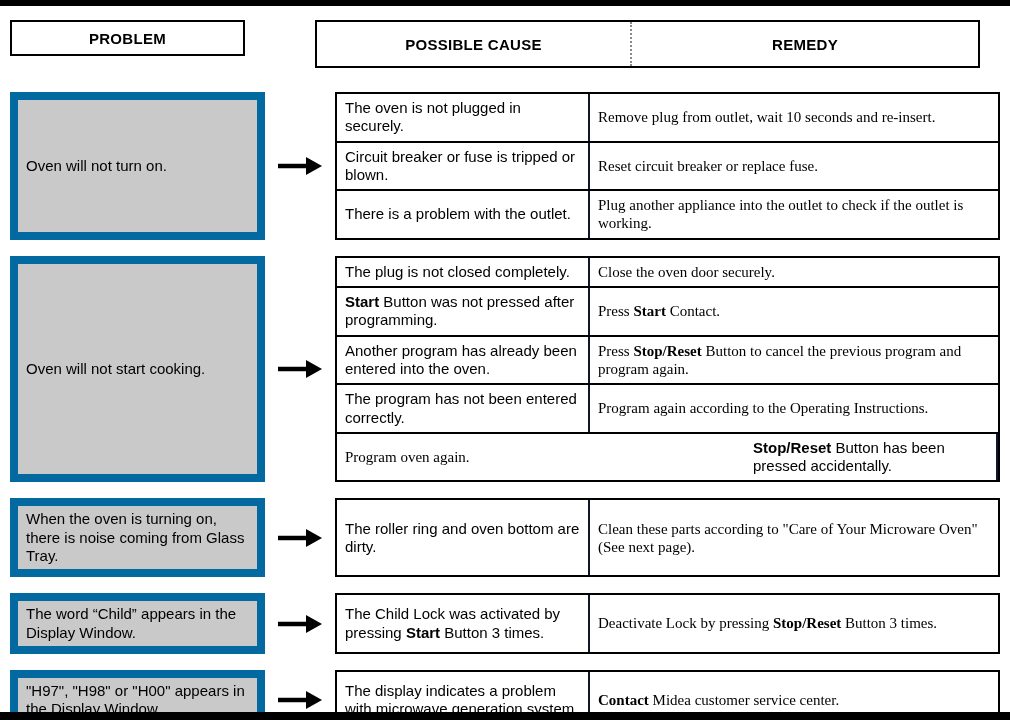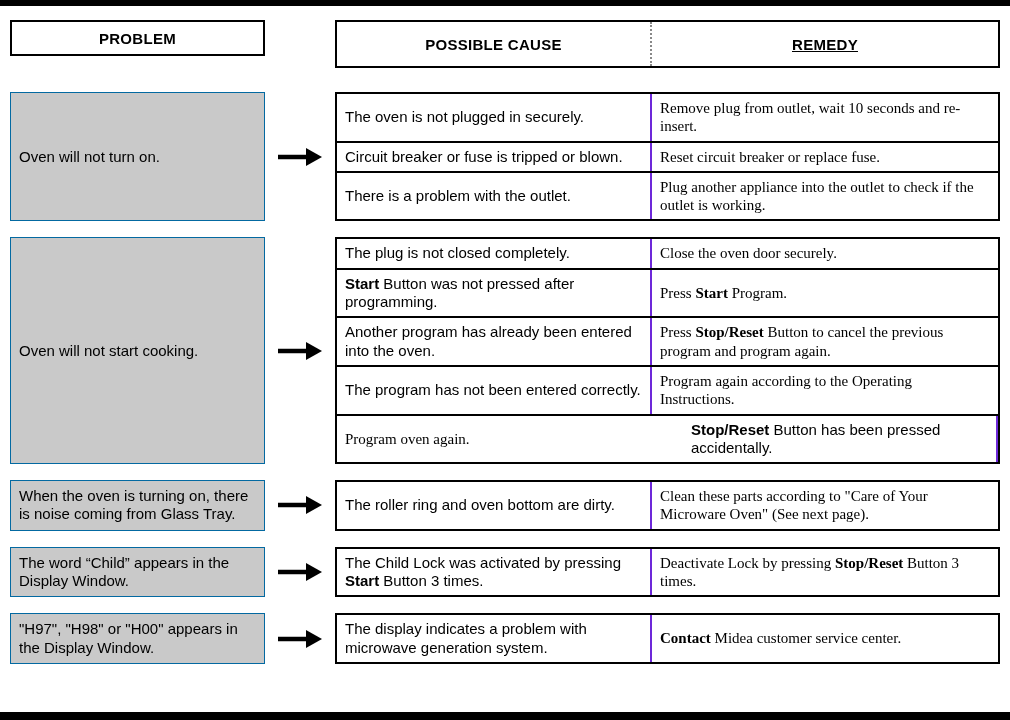--- a/index.html
+++ b/index.html
@@ -16,61 +16,61 @@
     position: absolute; top: 0; left: 0; width: 100%; height: 6px; background: #000;
   }
   .bottombar {
     position: absolute; bottom: 0; left: 0; width: 100%; height: 8px; background: #000;
   }
   .content { padding: 20px 10px 0 10px; }
 
   
   .header-row { display: flex; margin-bottom: 24px; }
   .problem-header {
-    width: 255px; border: 2px solid #000; background: #fff;
+    width: 235px; border: 2px solid #000; background: #fff;
     display: flex; align-items: center; justify-content: center;
     font-weight: bold; height: 36px; letter-spacing: .3px;
   }
   .spacer { width: 70px; }
   .cr-header {
     width: 665px; border: 2px solid #000; display: flex; height: 48px;
   }
   .h-cause {
     width: 315px; border-right: 2px dotted #888;
     display: flex; align-items: center; justify-content: center;
     font-weight: bold; letter-spacing: .3px;
   }
   .h-remedy {
     flex: 1; display: flex; align-items: center; justify-content: center;
-    font-weight: bold; letter-spacing: .3px; text-decoration: underline;
+    font-weight: bold; letter-spacing: .3px;
   }
 
   
   .group { display: flex; align-items: stretch; margin-bottom: 16px; }
   .problem-box {
-    width: 255px; background: #c9c9c9; border: 1px solid #0369a1;
+    width: 255px; background: #c9c9c9; border: 8px solid #0369a1;
     display: flex; align-items: center; padding: 4px 8px;
     line-height: 1.22;
   }
   .arrow-col {
     width: 70px; display: flex; align-items: center; justify-content: center;
     flex: none;
   }
   .arrow-col svg { display: block; }
   .cr-table {
     width: 665px; border: 2px solid #000;
     display: flex; flex-direction: column; background: #fff;
   }
   .cr-row { display: flex; border-bottom: 2px solid #000; flex: 1; }
   .cr-row:last-child { border-bottom: none; }
   .cell {
     padding: 5px 8px; display: flex; align-items: center; line-height: 1.22;
   }
   .cell .txt { width: 100%; }
-  .cause { width: 315px; border-right: 2px solid #6d28d9; }
+  .cause { width: 253px; border-right: 2px solid #0f172a; }
   .remedy { flex: 1; font-family: Liberation Serif, serif; }
   .b { font-weight: bold; }
 </style>
 </head>
 <body>
 
 <div class="page">
   <div class="topbar"></div>
 
   <div class="content">
@@ -139,21 +139,21 @@
               </div>
               <div class="cell remedy">
                 <div class="txt"><span>Close the oven door securely.</span></div>
               </div>
             </div>
             <div class="cr-row">
               <div class="cell cause">
                 <div class="txt"><span class="b">Start</span><span> Button was not pressed after programming.</span></div>
               </div>
               <div class="cell remedy">
-                <div class="txt"><span>Press </span><span class="b">Start</span><span> Program.</span></div>
+                <div class="txt"><span>Press </span><span class="b">Start</span><span> Contact.</span></div>
               </div>
             </div>
             <div class="cr-row">
               <div class="cell cause">
                 <div class="txt"><span>Another program has already been entered into the oven.</span></div>
               </div>
               <div class="cell remedy">
                 <div class="txt"><span>Press </span><span class="b">Stop/Reset</span><span> Button to cancel the previous program and program again.</span></div>
               </div>
             </div>

